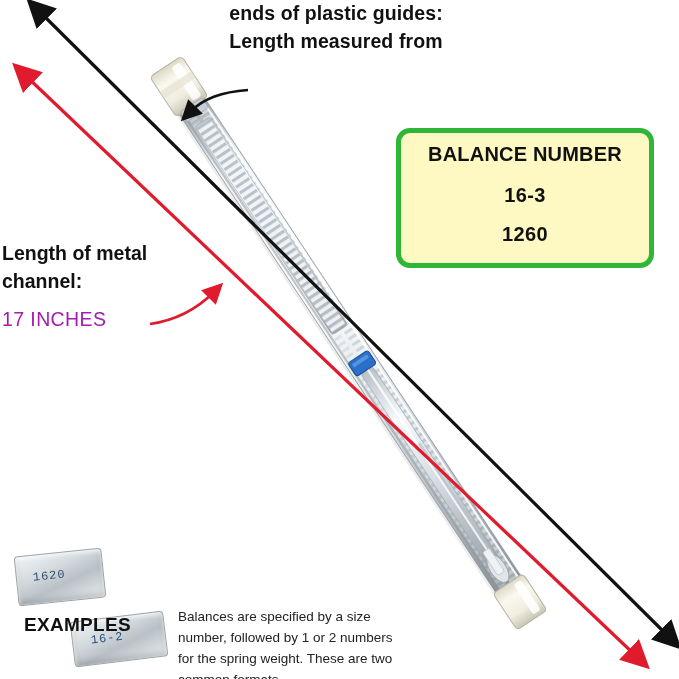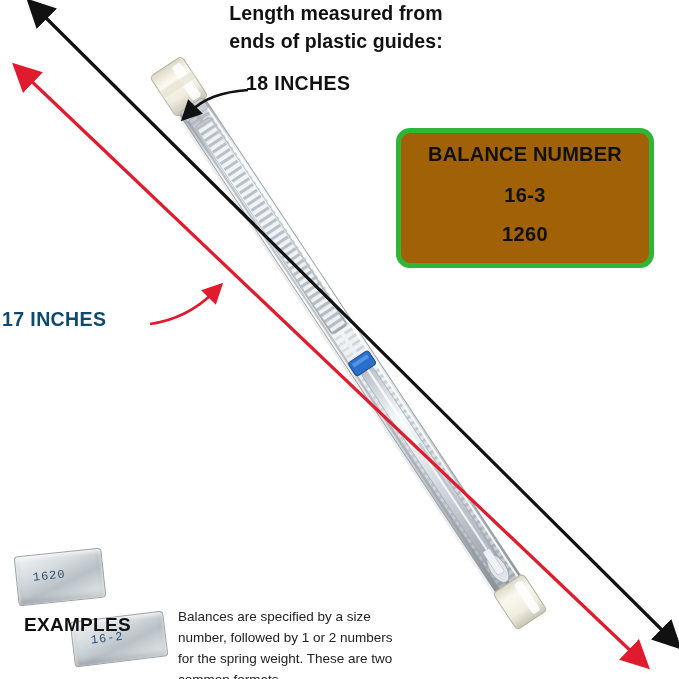--- a/index.html
+++ b/index.html
@@ -45,34 +45,34 @@
     font-size: 19.5px;
     font-weight: bold;
     color: #111111;
     line-height: 1.42;
   }
   .left-inches {
     left: 2px;
     top: 308px;
     width: 220px;
     font-size: 19.5px;
-    font-weight: bold;
-    color: #0c4a6e;
+    font-weight: normal;
+    color: #a21caf;
     letter-spacing: 0.4px;
   }
 
   
   .balance-box {
     left: 396px;
     top: 128px;
     width: 258px;
     height: 140px;
     border: 5px solid #2fb636;
     border-radius: 14px;
-    background: #a16207;
+    background: #fef9c3;
     box-sizing: border-box;
     display: flex;
     flex-direction: column;
     align-items: center;
     justify-content: center;
   }
   .balance-title {
     font-size: 20px;
     font-weight: bold;
     color: #111111;
@@ -231,25 +231,28 @@
     <line x1="40" y1="12" x2="668" y2="636" stroke="#111111" stroke-width="3.2" marker-start="url(#blkArrowStart)" marker-end="url(#blkArrow)"></line>
 
     <line x1="26" y1="76" x2="636" y2="656" stroke="#e01b2e" stroke-width="3.2" marker-start="url(#redArrowStart)" marker-end="url(#redArrow)"></line>
 
     <path d="M248,90 C222,92 204,98 190,112" stroke="#111111" stroke-width="2.6" fill="none" marker-end="url(#blkTip)"></path>
 
     <path d="M150,324 C178,320 198,308 214,292" stroke="#e01b2e" stroke-width="2.6" fill="none" marker-end="url(#redTip)"></path>
   </svg>
 
   <div class="abs top-note">
+    <div>ends of plastic guides:</div>
     <div>Length measured from</div>
-    <div>ends of plastic guides:</div>
-  </div>
-  <div class="abs top-inches">18  INCHES</div>
-
+  </div>
+
+  <div class="abs left-note">
+    <div>Length of metal</div>
+    <div>channel:</div>
+  </div>
   <div class="abs left-inches">17  INCHES</div>
 
   <div class="abs balance-box">
     <div class="balance-title">BALANCE NUMBER</div>
     <div class="balance-line">16-3</div>
     <div class="balance-line">1260</div>
   </div>
 
   <div id="chip1" class="abs chip">
     <span class="code">1620</span>

